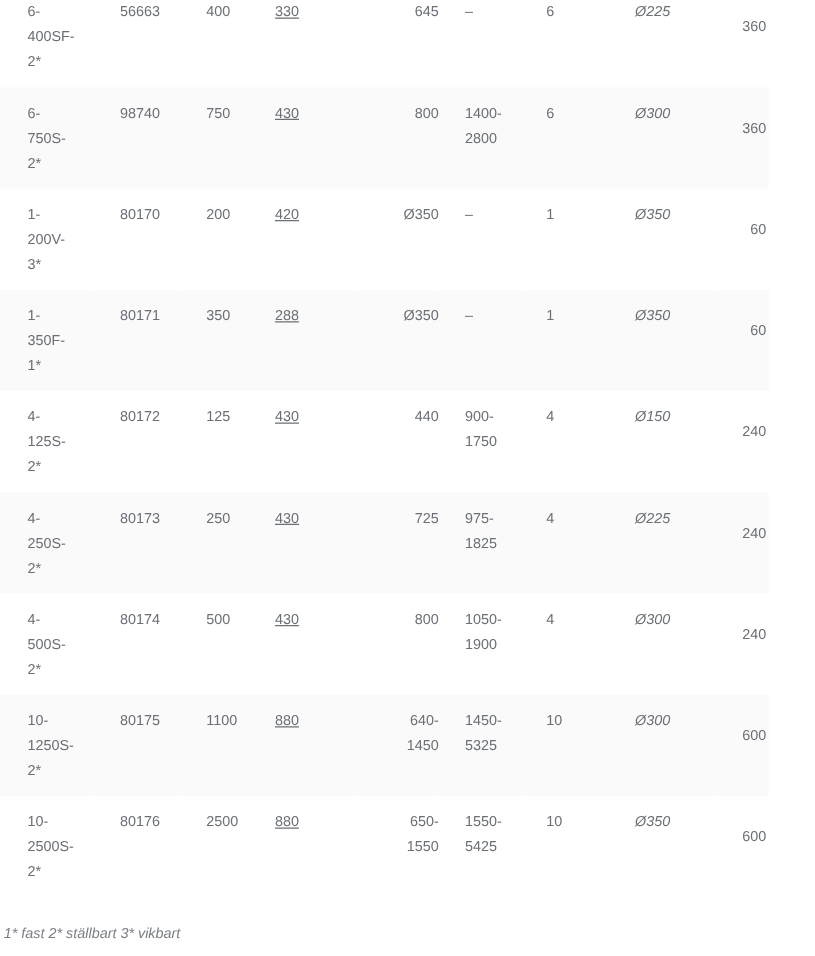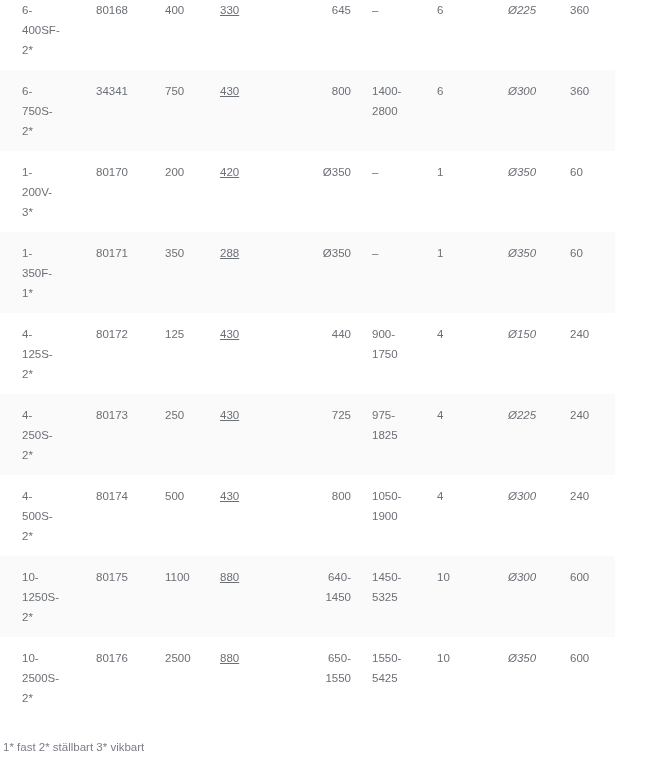--- a/index.html
+++ b/index.html
@@ -65,43 +65,44 @@
   .c9  { width: 45px;  }
 
   .c1 .cellpad { padding-left: 22px; }
   .c2 .cellpad { padding-left: 23px; }
   .c3 .cellpad { padding-left: 22px; }
   .c4 .cellpad { padding-left: 20px; }
   .c5 .cellpad { padding-left: 21px; text-align: right; }
   .c6 .cellpad { padding-left: 21px; }
   .c7 .cellpad { padding-left: 19px; }
   .c8 .cellpad { padding-left: 20px; font-style: italic; }
-  .c9 .cellpad { padding-left: 0; text-align: left; padding-right: 2px; }
+  .c9 .cellpad { padding-left: 0; text-align: right; padding-right: 2px; margin-top: 12px; }
 
   .wrapcell { white-space: normal; word-break: break-word; }
 
   #table-footnote {
     margin-top: 21px;
     padding-left: 3px;
     font-size: 11.5px;
     line-height: 16px;
     color: #7a7e85;
+    font-style: italic;
   }
 </style>
 </head>
 <body>
 
 <table id="spec-table">
   <tbody>
       <tr class="first-row">
         <td class="c1">
           <div class="cellpad wrapcell">6-<br>400SF-<br>2*</div>
         </td>
         <td class="c2">
-          <div class="cellpad wrapcell">80168</div>
+          <div class="cellpad wrapcell">56663</div>
         </td>
         <td class="c3">
           <div class="cellpad wrapcell">400</div>
         </td>
         <td class="c4">
           <div class="cellpad wrapcell">330</div>
         </td>
         <td class="c5">
           <div class="cellpad wrapcell">645</div>
         </td>
@@ -116,21 +117,21 @@
         </td>
         <td class="c9">
           <div class="cellpad wrapcell">360</div>
         </td>
       </tr>
       <tr class="alt">
         <td class="c1">
           <div class="cellpad wrapcell">6-<br>750S-<br>2*</div>
         </td>
         <td class="c2">
-          <div class="cellpad wrapcell">34341</div>
+          <div class="cellpad wrapcell">98740</div>
         </td>
         <td class="c3">
           <div class="cellpad wrapcell">750</div>
         </td>
         <td class="c4">
           <div class="cellpad wrapcell">430</div>
         </td>
         <td class="c5">
           <div class="cellpad wrapcell">800</div>
         </td>

